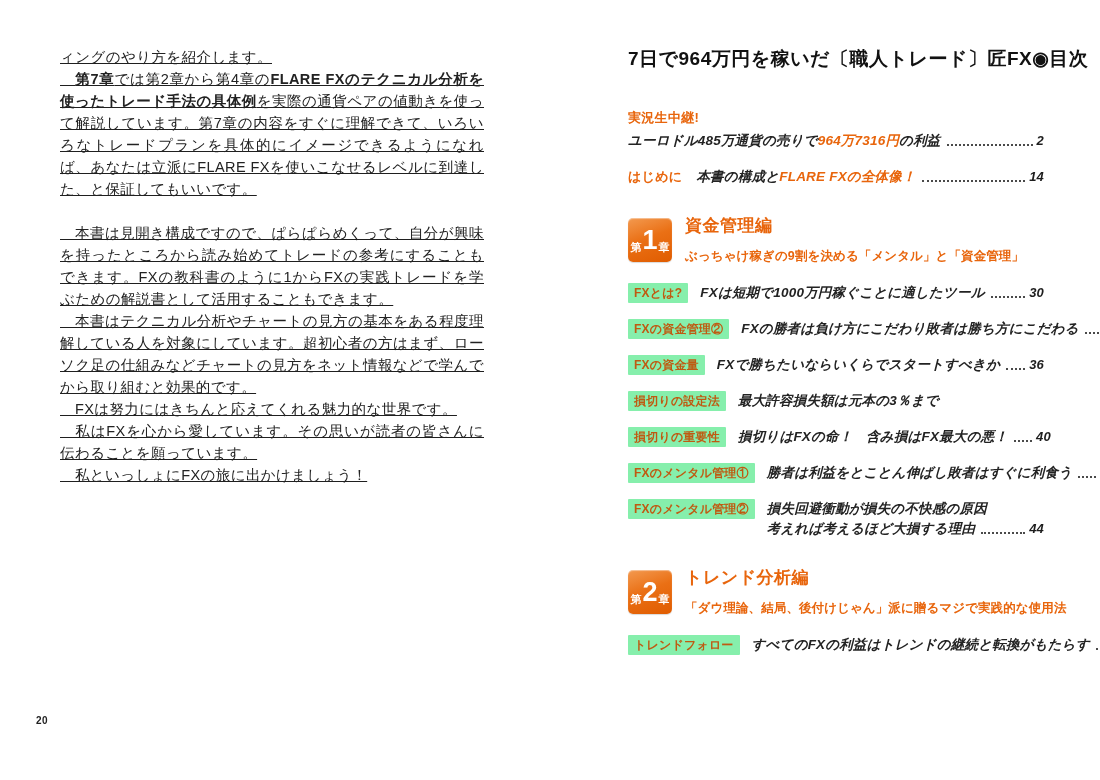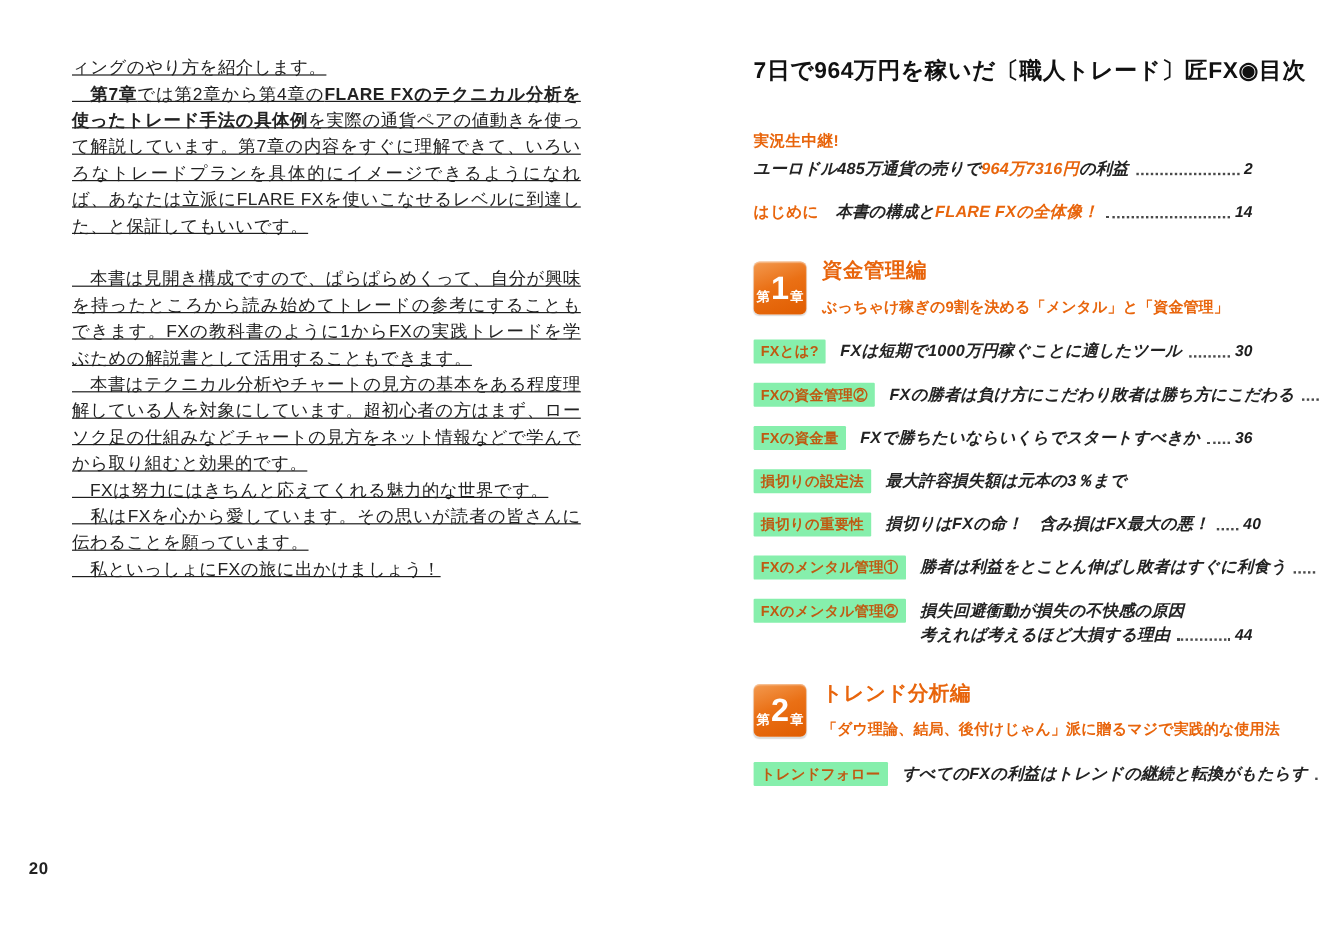--- a/index.html
+++ b/index.html
@@ -14,22 +14,22 @@
   .left-page{
     position:absolute;left:60px;top:46px;width:424px;text-decoration:underline;
   }
   .para{
     margin:0;font-size:14.5px;line-height:22px;letter-spacing:0.4px;
     text-align:justify;text-justify:inter-ideograph;color:#222;
   }
   .para.gap{margin-top:22px;}
   .para .b{font-weight:bold;}
   .folio{
-    position:absolute;left:24px;top:715px;
-    font-size:14px;font-weight:bold;color:#222;letter-spacing:0.5px;
+    position:absolute;left:36px;top:715px;
+    font-size:10px;font-weight:bold;color:#222;letter-spacing:0.5px;
   }
   
   .right-page{
     position:absolute;left:628px;top:44px;width:416px;
   }
   .toc-title{
     font-size:19px;font-weight:bold;color:#111;
     letter-spacing:0.5px;text-align:center;
     margin:2px 0 36px 0;white-space:nowrap;
   }

